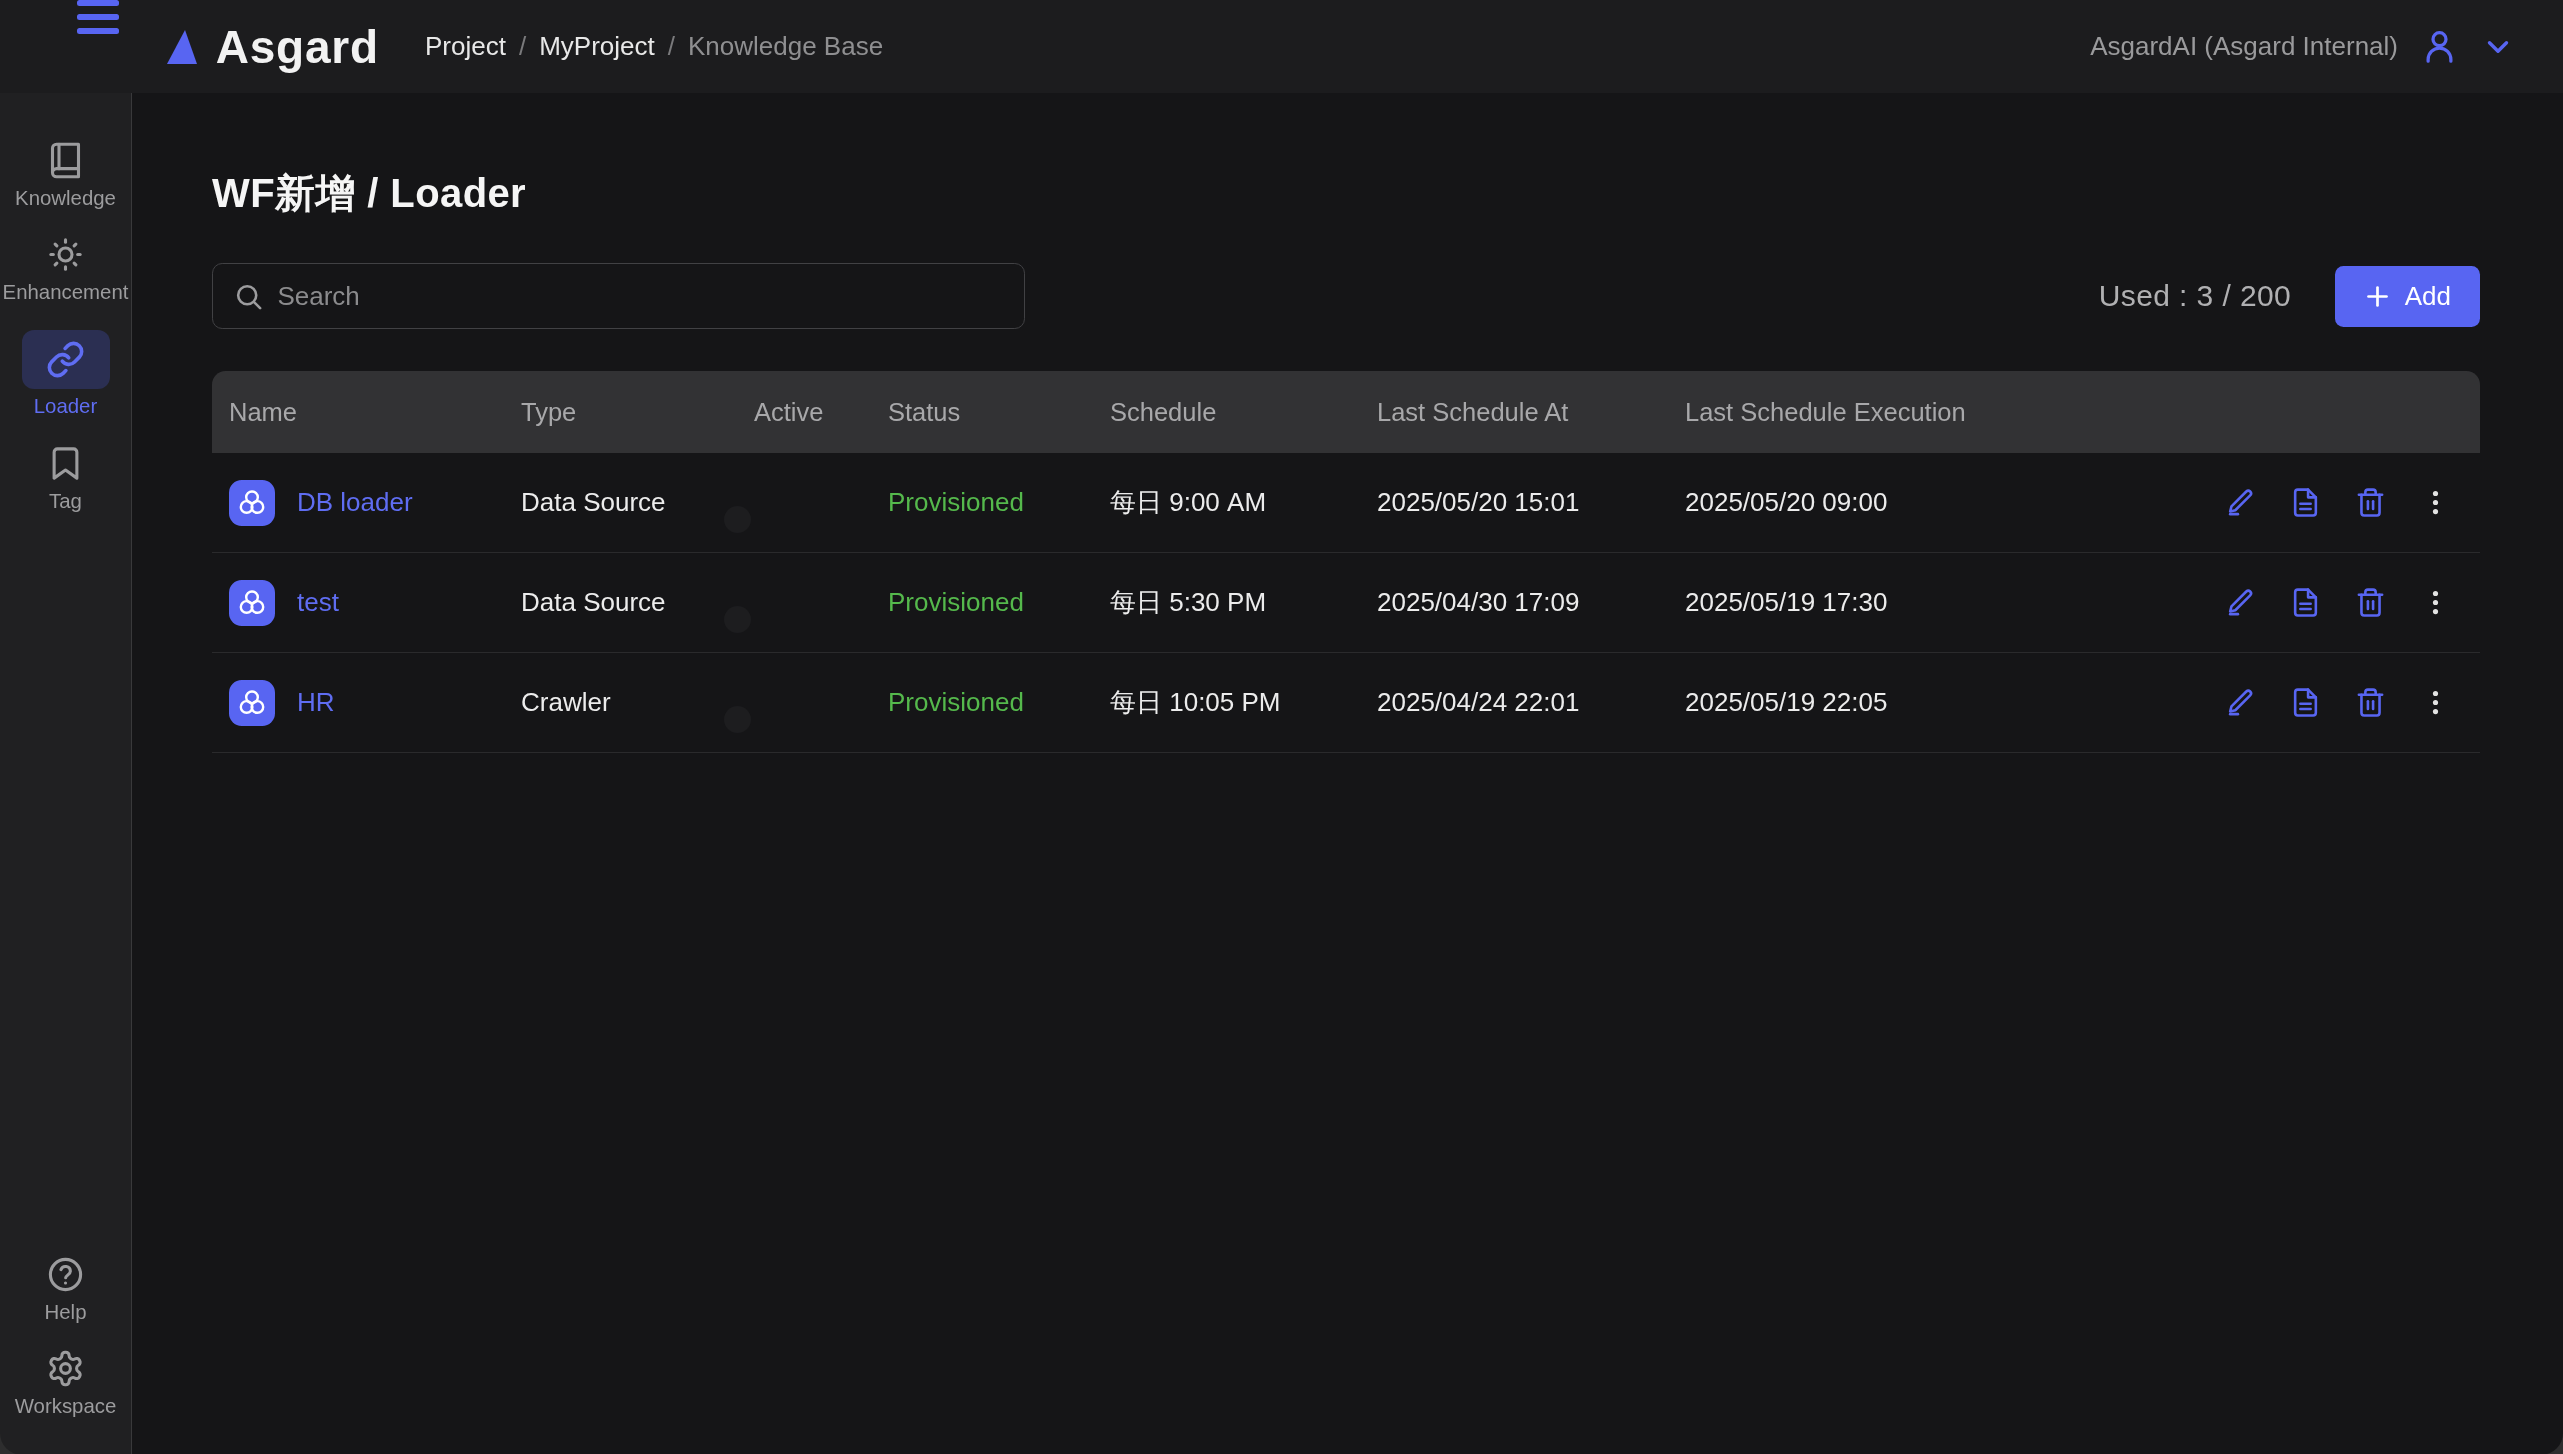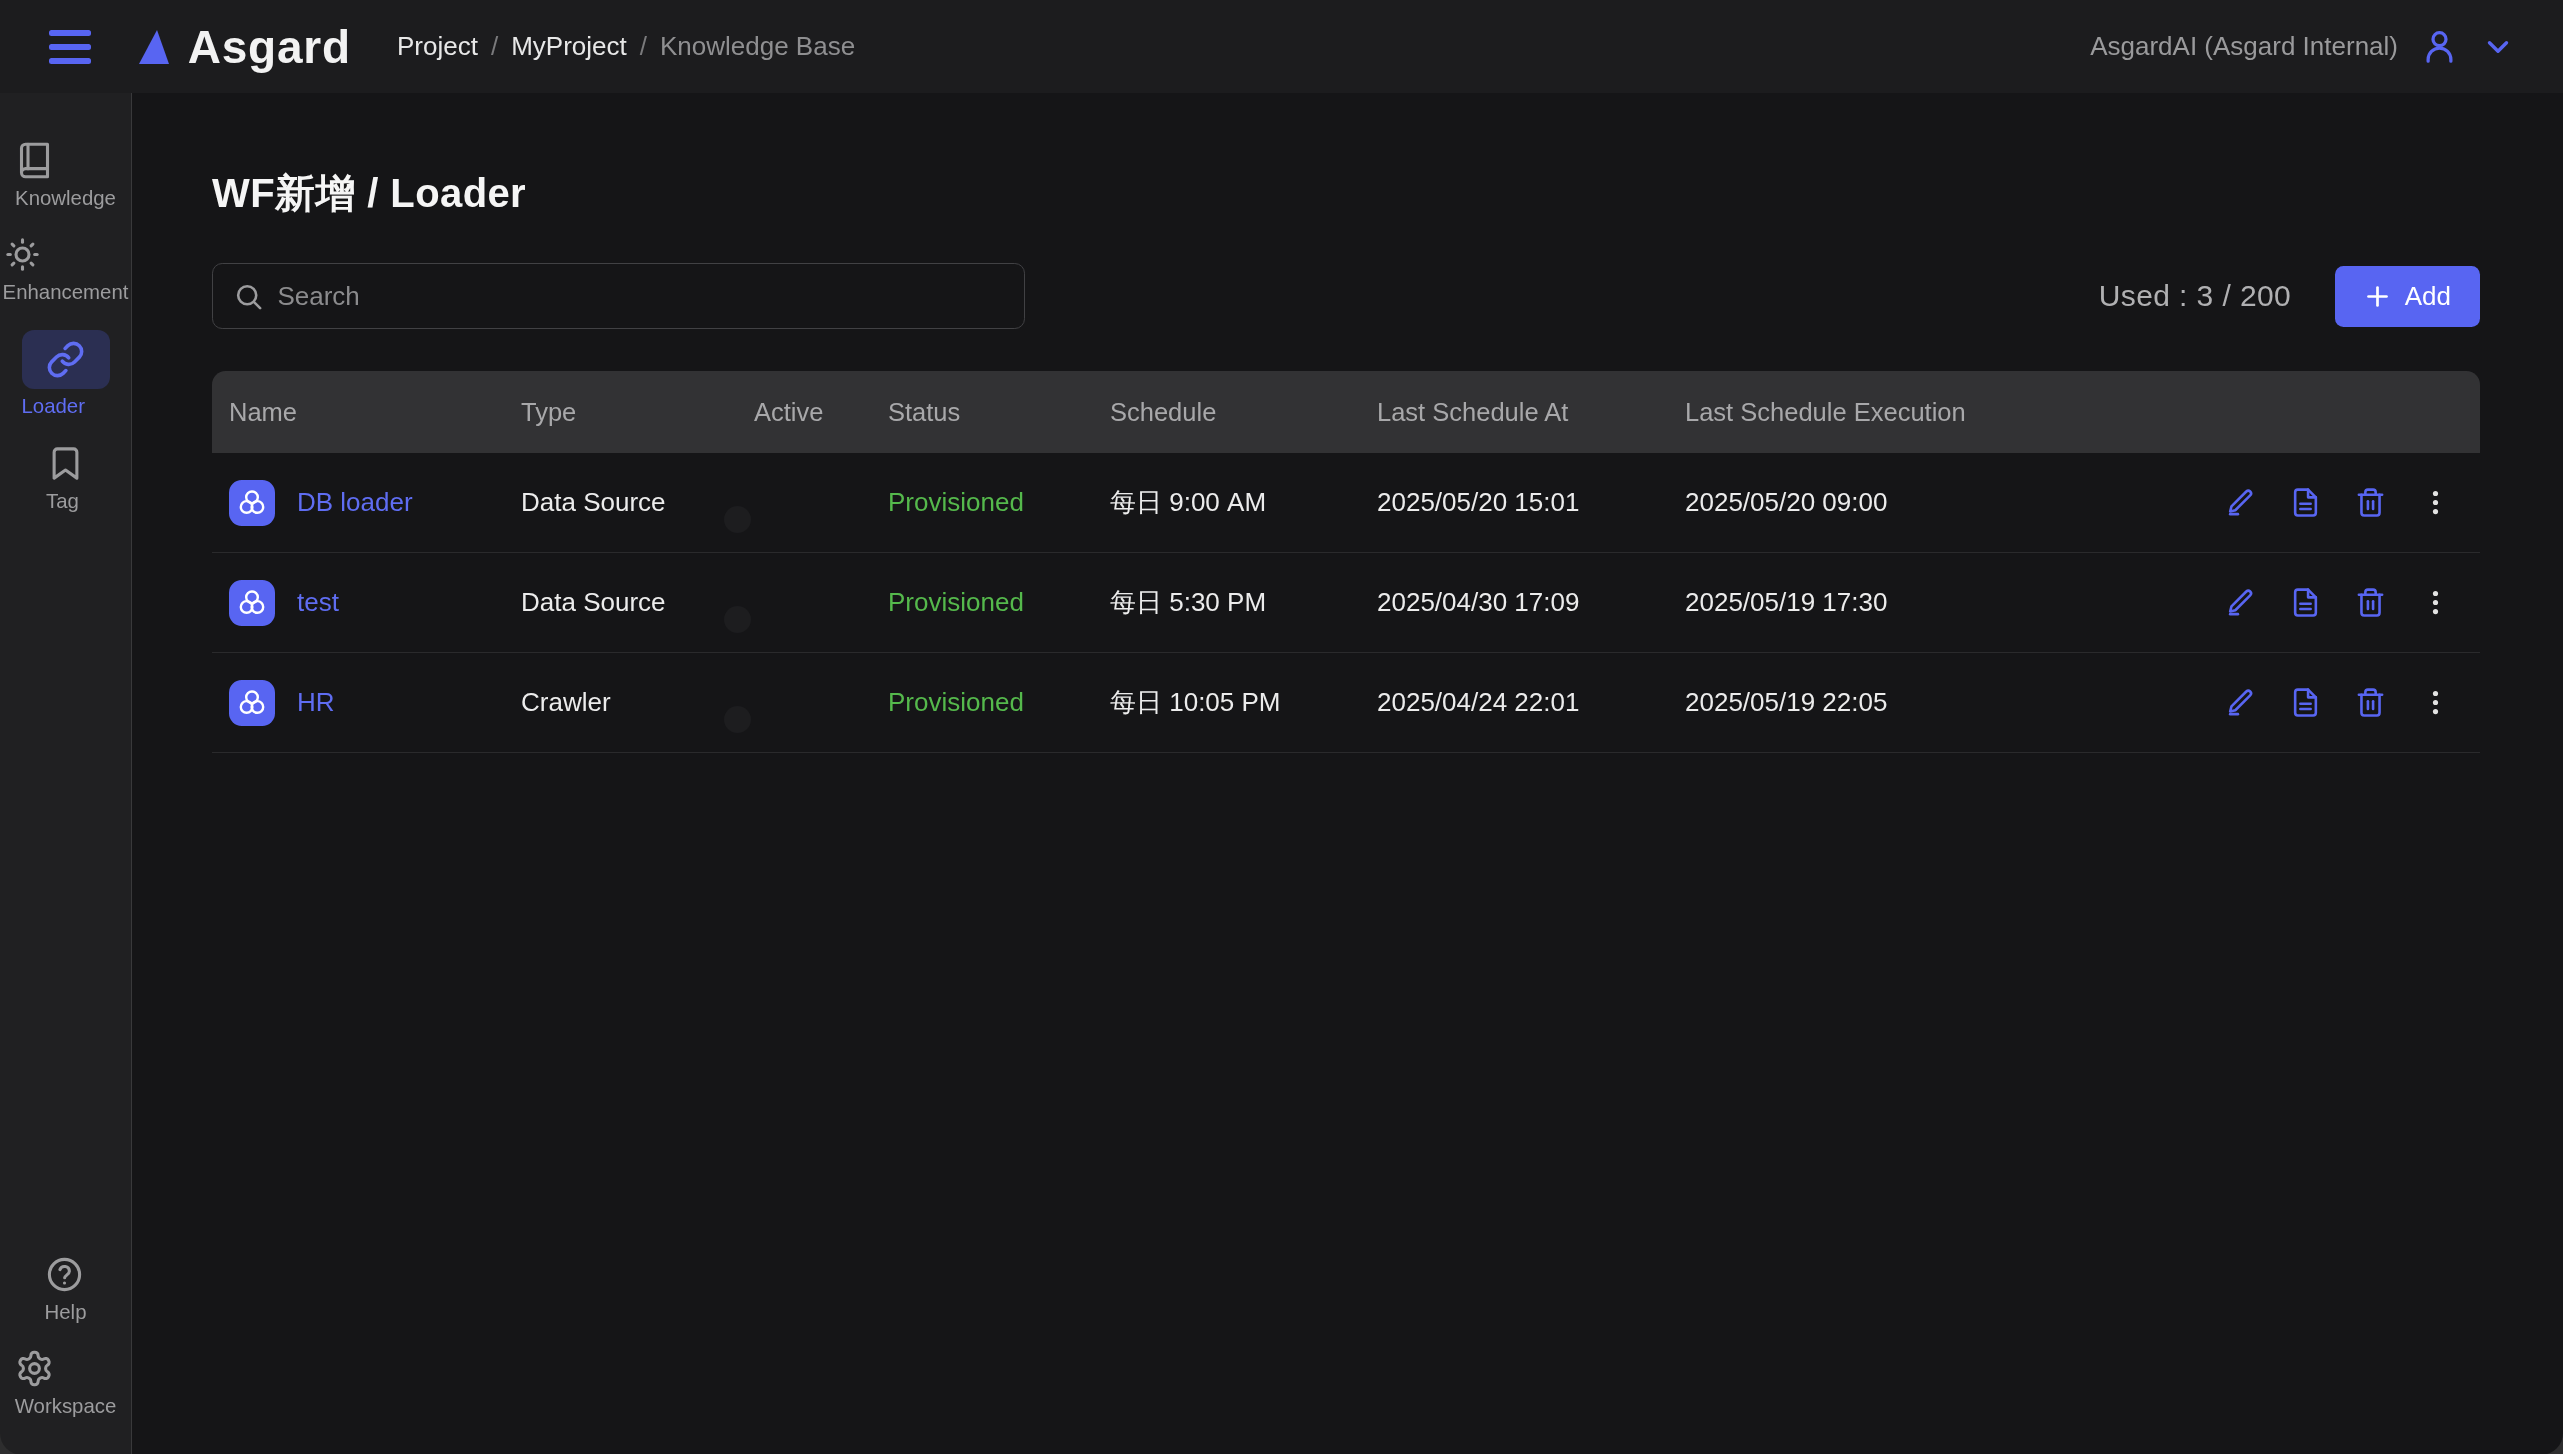--- a/index.html
+++ b/index.html
@@ -1,39 +1,39 @@
 <!DOCTYPE html>
 <html style="font-size:13.6px"><head>
 <meta charset="utf-8">
 <style>
   * { margin:0; padding:0; box-sizing:border-box; }
   html,body { width:2563px; height:1455px; background:#2d2d2e; font-family:"Liberation Sans","DejaVu Sans",sans-serif; overflow:hidden; }
   .app { width:2563px; height:1455px; display:flex; flex-direction:column; }
 
   
-  .topbar { height:93px; background:#1c1c1e; display:flex; align-items:center; flex-shrink:0; }
+  .topbar { height:93px; background:#1c1c1e; display:flex; flex-shrink:0;padding-left:28px; }
   .hamburger { width:42px; height:34px; margin-left:49px; display:flex; flex-direction:column; justify-content:space-between; cursor:pointer; }
   .hamburger span { display:block; height:6px; border-radius:2.5px; background:#5865f2; }
   .brand { display:flex; align-items:center; margin-left:48px; }
   .tri { width:0; height:0; border-left:18.7px solid transparent; border-right:12px solid transparent; border-bottom:34px solid #5865f2; }
   .brand-name { color:#f2f2f2; font-size:46px; font-weight:bold; margin-left:18.7px; letter-spacing:0.8px; }
   .crumbs { display:flex; align-items:center; margin-left:46px; font-size:26px; gap:13px; }
   .crumb-link { color:#e8e8e8; cursor:pointer; }
   .crumb-sep { color:#7a7a7c; }
   .crumb-current { color:#8f8f91; }
   .top-right { margin-left:auto; margin-right:48px; display:flex; align-items:center; gap:22px; }
   .account-name { color:#9a9a9c; font-size:26px; }
   .icon { display:inline-flex; align-items:center; justify-content:center; }
   .blue { color:#5865f2; }
   .gray { color:#9c9c9e; }
 
   
   .shell { flex:1; display:flex; min-height:0; }
   .sidebar { width:132px; background:#202022; border-right:1.7px solid #39393b; border-bottom-left-radius:22px; display:flex; flex-direction:column; align-items:center; padding-top:48px; padding-bottom:37px; flex-shrink:0; }
-  .side-item { display:flex; flex-direction:column; align-items:flex-start; gap:6.8px; margin-bottom:25.5px; cursor:pointer; color:#9c9c9e; }
+  .side-item { display:flex; flex-direction:column; align-items:center; gap:6.8px; margin-bottom:25.5px; cursor:pointer; color:#9c9c9e; }
   .side-item .side-label { font-size:20.4px; color:#9c9c9e; white-space:nowrap; }
   .side-pill { width:88px; height:59px; border-radius:12px; display:flex; align-items:center; justify-content:center; }
   .side-item.active .side-pill { background:#2b2f52; }
   .side-item.active .side-label, .side-item.active { color:#5f6df2; }
   .side-item.active .side-label { color:#5f6df2; }
   .sidebar-spacer { flex:1; }
 
   .main { flex:1; background:#151517; border-bottom-right-radius:22px; padding:0 83px 0 80px; min-width:0; }
   .page-title { margin-top:73px; color:#f5f5f5; font-size:40px; font-weight:bold; letter-spacing:0.4px; }
 

